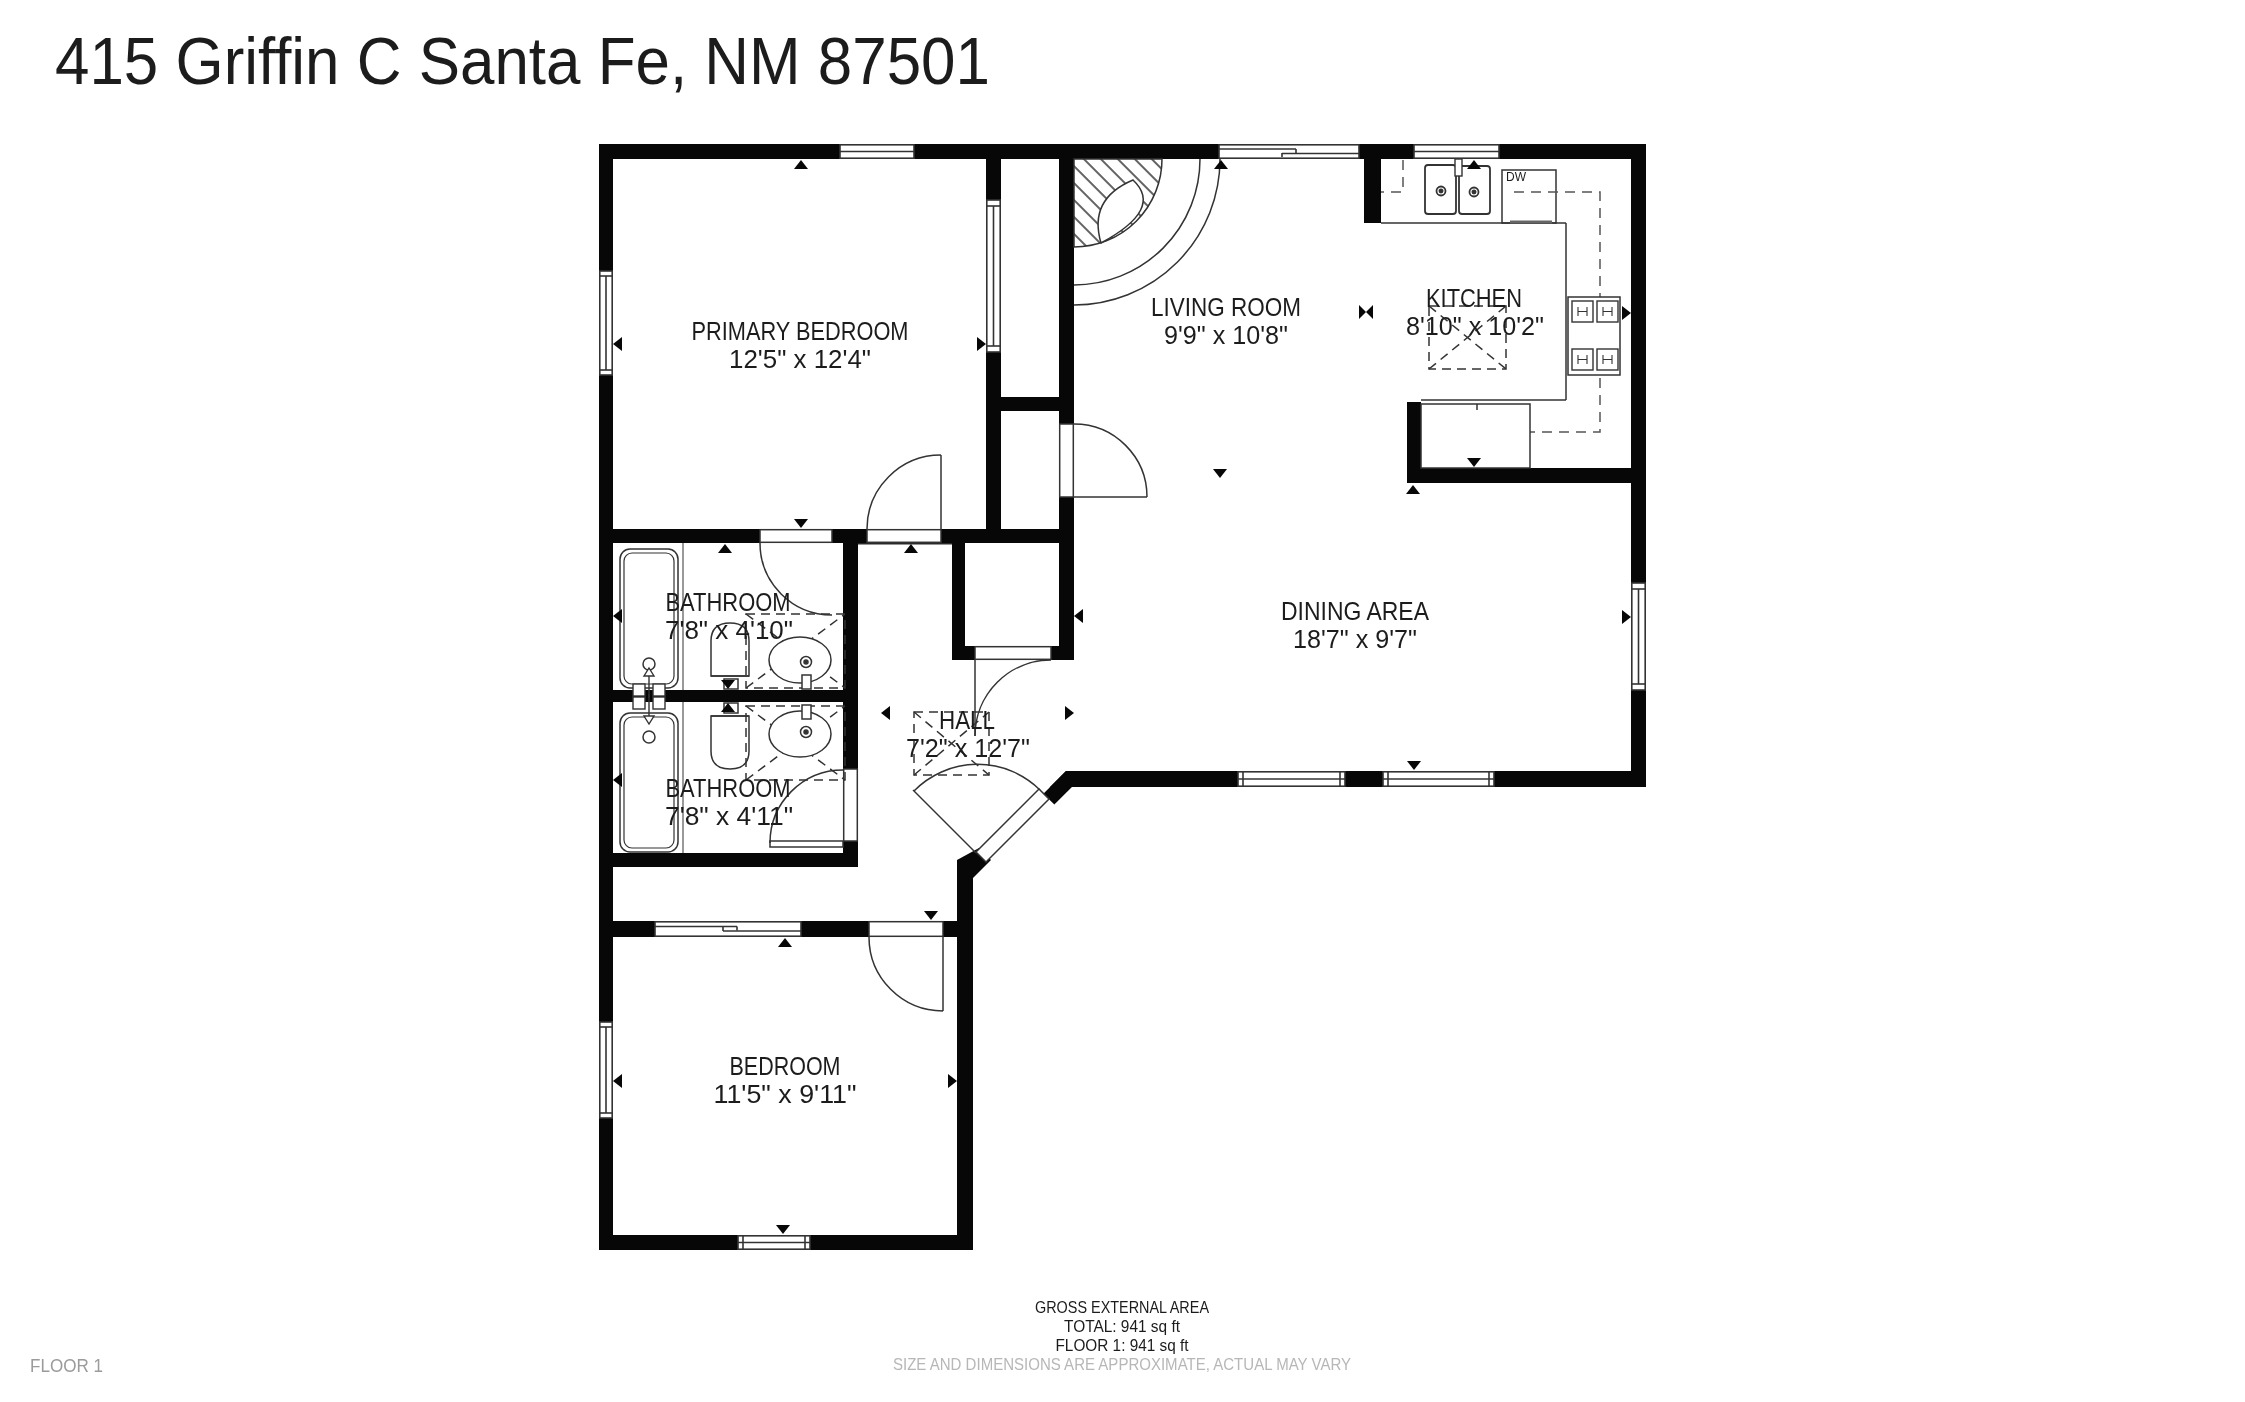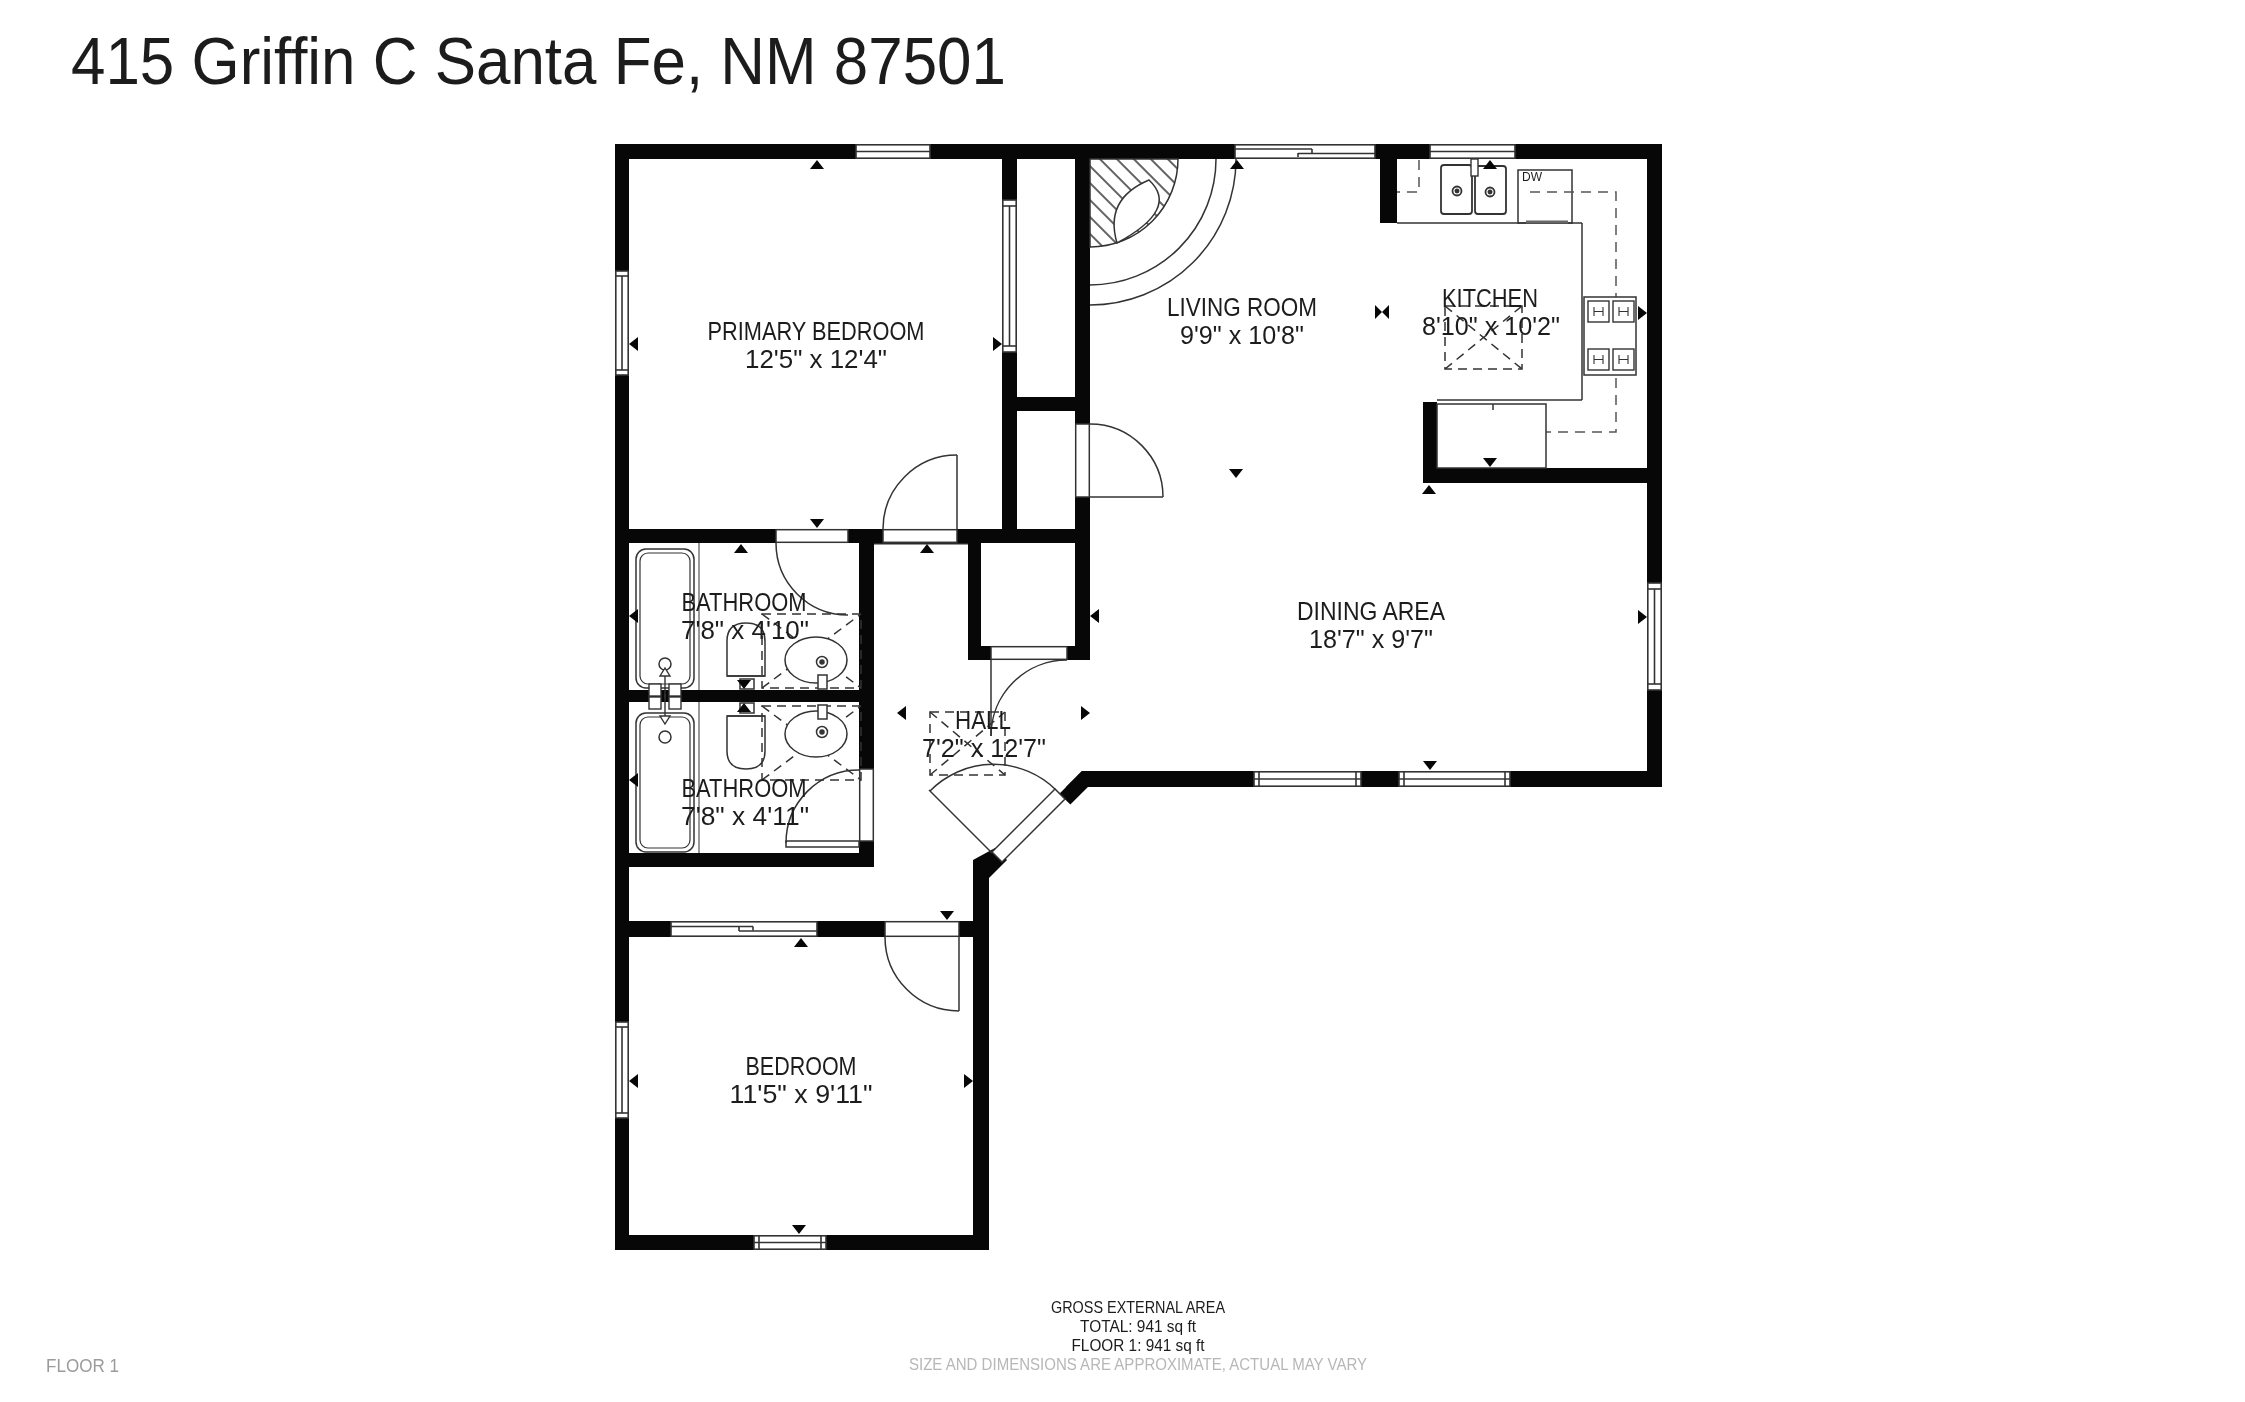--- a/index.html
+++ b/index.html
@@ -1,17 +1,17 @@
 <!DOCTYPE html>
 <html><head>
 <meta charset="utf-8">
 <style>
   html,body{margin:0;padding:0;background:#fff;}
   .page{position:relative;width:1825px;height:1402px;background:#5eead4;overflow:hidden;
-        font-family:"Liberation Sans",sans-serif;margin-left:16px;}
+        font-family:"Liberation Sans",sans-serif;}
   svg{position:absolute;left:0;top:0;}
   *{-webkit-font-smoothing:antialiased;}
   text{font-family:"Liberation Sans",sans-serif;fill:#1c1c1c;}
   .rm{font-size:25px;}
   .ft{font-size:17px;}
 </style>
 </head>
 <body>
 <div class="page">
 <svg width="2245" height="1402" viewBox="0 0 2245 1402">

